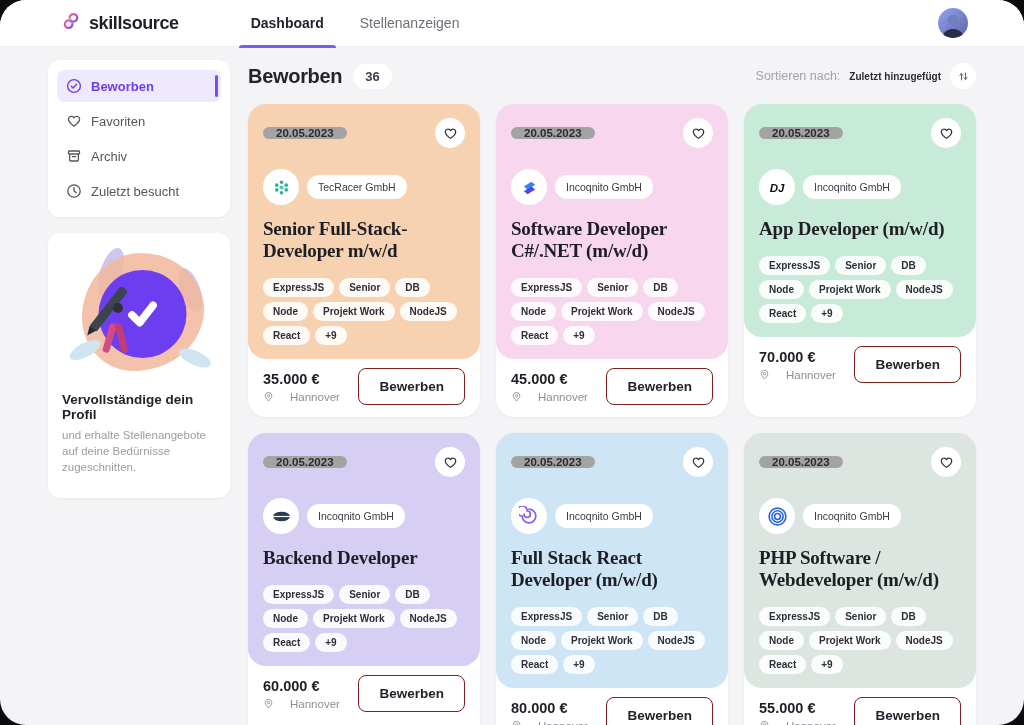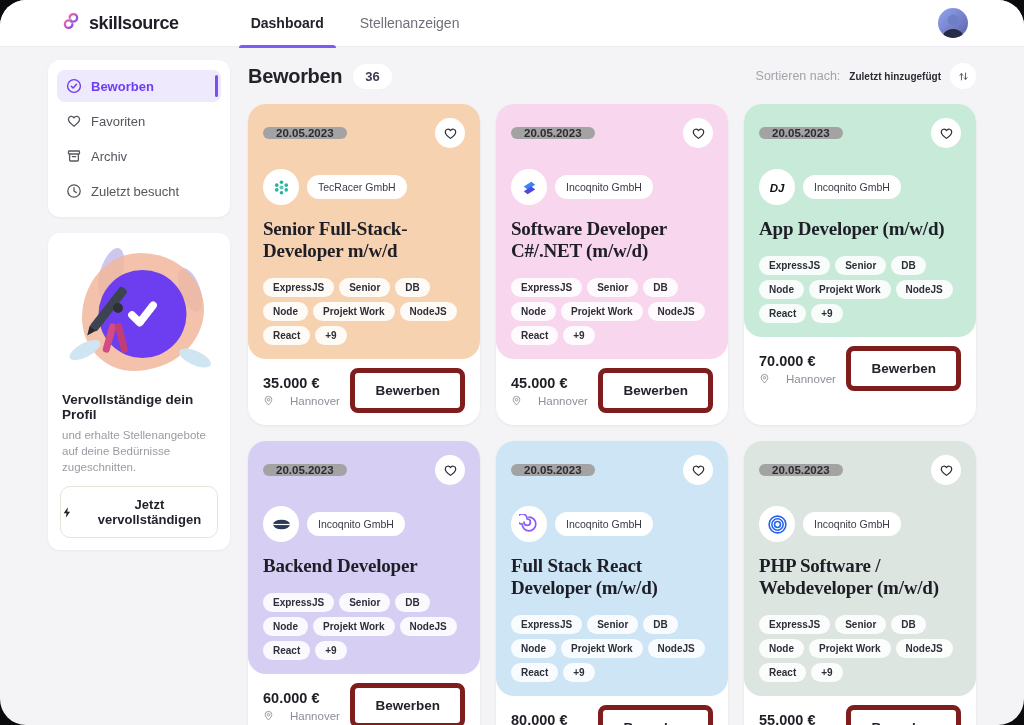--- a/index.html
+++ b/index.html
@@ -63,21 +63,21 @@
   .heart-btn { width:30px; height:30px; border-radius:50%; background:#fff; border:none; display:flex; align-items:center; justify-content:center; cursor:pointer; }
   .company-row { display:flex; align-items:center; gap:8px; margin-top:21px; }
   .company-logo { width:36px; height:36px; border-radius:50%; background:#fff; display:flex; align-items:center; justify-content:center; flex:none; }
   .company-pill { background:#fff; border-radius:999px; padding:6px 11px; font-size:10.5px; color:#3a3a45; }
   .job-title { font-size:19px; font-weight:800; color:#1e1e26; line-height:1.16; margin-top:13px; letter-spacing:-0.2px;font-family:Liberation Serif, serif; }
   .tag-list { display:flex; flex-wrap:wrap; gap:5px 5px; margin-top:auto; padding-top:16px; }
   .tag { background:rgba(255,255,255,.88); border-radius:999px; padding:4px 10px; font-size:10px; font-weight:600; color:#2e2e38; }
   .card-bottom { display:flex; align-items:center; justify-content:space-between; padding:9px 15px 12px; }
   .salary { font-size:14.5px; font-weight:800; color:#1e1e26; }
   .loc { display:flex; align-items:center; gap:16px; font-size:11.5px; color:#8e8e98; margin-top:4px; }
-  .apply-btn { background:#fff; border:5px solid #7f1d1d; border-radius:8px; padding:10px 20px; font-size:13.5px; font-weight:700; color:#23232c; font-family:inherit; cursor:pointer; }
+  .apply-btn { background:#fff; border:1px solid #7f1d1d; border-radius:8px; padding:10px 20px; font-size:13.5px; font-weight:700; color:#23232c; font-family:inherit; cursor:pointer; }
 </style>
 </head>
 <body>
 
 <div class="app">
 
   <header>
     <div class="logo">
       <span>
         <svg width="22" height="22" viewBox="0 0 24 24">
@@ -162,26 +162,20 @@
               <path d="M6.5 12.5 l4 4 7-9" fill="none" stroke="#fff" stroke-width="4" stroke-linecap="round" stroke-linejoin="round"></path>
             </svg>
           </div>
           <div class="pencil"></div>
           <div class="person-head"></div>
             <div class="person-leg1"></div>
             <div class="person-leg2"></div>
         </div>
         <div class="promo-title">Vervollständige dein Profil</div>
         <div class="promo-body">und erhalte Stellenangebote auf deine Bedürnisse zugeschnitten.</div>
-        <button class="promo-btn">
-          <svg width="13" height="13" viewBox="0 0 24 24">
-            <path d="M13 2 L5 13.5 h5.2 L9 22 l8-11.5 h-5.2 z" fill="#23232c"></path>
-          </svg>
-          <span>Jetzt vervollständigen</span>
-        </button>
       </div>
     </aside>
 
     <main class="main">
       <div class="main-head">
         <span class="main-title">Beworben</span>
         <span class="count">36</span>
         <div class="sort">
           <span class="sort-label">Sortieren nach:</span>
           <span class="sort-value">Zuletzt hinzugefügt</span>

